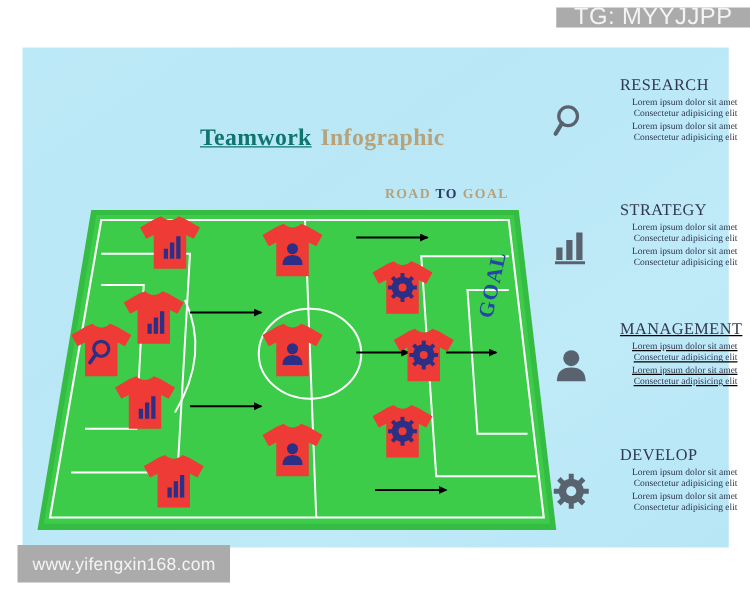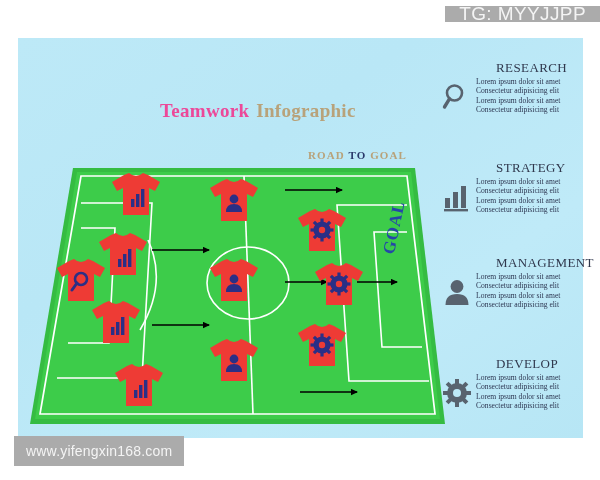--- a/index.html
+++ b/index.html
@@ -14,21 +14,21 @@
   
   .panel {
     position: absolute; left: 18px; top: 38px;
     width: 565px; height: 400px;
     background: linear-gradient(145deg,#bde9f7 0%,#b9e7f6 35%,#bfeaf8 70%,#b7e6f5 100%);
   }
 
   
   .title { position:absolute; left:160px; top:100px; font-family:"Liberation Serif", serif;
            font-size:19px; letter-spacing:.3px; white-space:nowrap; }
-  .title .t1 { color:#ec4899; font-weight:700; }
+  .title .t1 { color:#0f766e; font-weight:700;text-decoration:underline; }
   .title .t2 { color:#b8a27a; font-weight:700; margin-left:7px; }
 
   .road { position:absolute; left:308px; top:149px; font-family:"Liberation Serif", serif;
           font-size:11px; font-weight:700; letter-spacing:1.1px; white-space:nowrap; }
   .road .c1 { color:#b8a27a; }
   .road .c2 { color:#2b3a6b; }
 
   
   .pitch-wrap { position:absolute; left:0; top:0; width:600px; height:480px; }
   .pitch-svg  { position:absolute; left:0; top:0; }
@@ -48,21 +48,21 @@
   
   .legend { position:absolute; left:440px; top:60px; width:150px; }
   .leg-item { position:absolute; width:150px; }
   .leg-icon { position:absolute; left:2px; top:22px; width:30px; height:30px; }
   .leg-icon svg { width:30px; height:30px; display:block; }
   .leg-head { margin-left:56px; font-family:"Liberation Serif", serif;
               font-size:13px; font-weight:400; color:#30384d; letter-spacing:.4px;
               line-height:15px; }
   .leg-body { margin-left:36px; font-family:"Liberation Serif", serif;
               font-size:7.6px; color:#2c3550; line-height:9.3px; margin-top:2px; }
-  .leg-body div { white-space:nowrap; }
+  .leg-body div { white-space:nowrap;text-align:right; }
 
   
   .wm { position:absolute; background:#ababab; color:#f4f4f4;
         font-family:"Liberation Sans", sans-serif; display:flex;
         align-items:center; }
   .wm-tg  { right:0; top:6px; height:16px; padding:0 14px; font-size:19px; letter-spacing:.4px; }
   .wm-url { left:14px; bottom:14px; height:30px; padding:0 12px; font-size:14px; letter-spacing:.2px; }
 </style>
 </head>
 <body>
@@ -297,21 +297,21 @@
       </div>
       <div class="leg-head">STRATEGY</div>
       <div class="leg-body">
         <div>Lorem ipsum dolor sit amet</div>
         <div>Consectetur adipisicing elit</div>
         <div>Lorem ipsum dolor sit amet</div>
         <div>Consectetur adipisicing elit</div>
       </div>
     </div>
 
-    <div class="leg-item" style="top:195px;">
+    <div class="leg-item" style="top:195px;text-decoration:underline;">
       <div class="leg-icon">
         <svg viewBox="0 0 30 30">
           <circle cx="15" cy="9.5" r="6.4" fill="#58636f"></circle>
           <path d="M3.5,28 Q3.5,17 15,17 Q26.5,17 26.5,28 Z" fill="#58636f"></path>
         </svg>
       </div>
       <div class="leg-head">MANAGEMENT</div>
       <div class="leg-body">
         <div>Lorem ipsum dolor sit amet</div>
         <div>Consectetur adipisicing elit</div>

